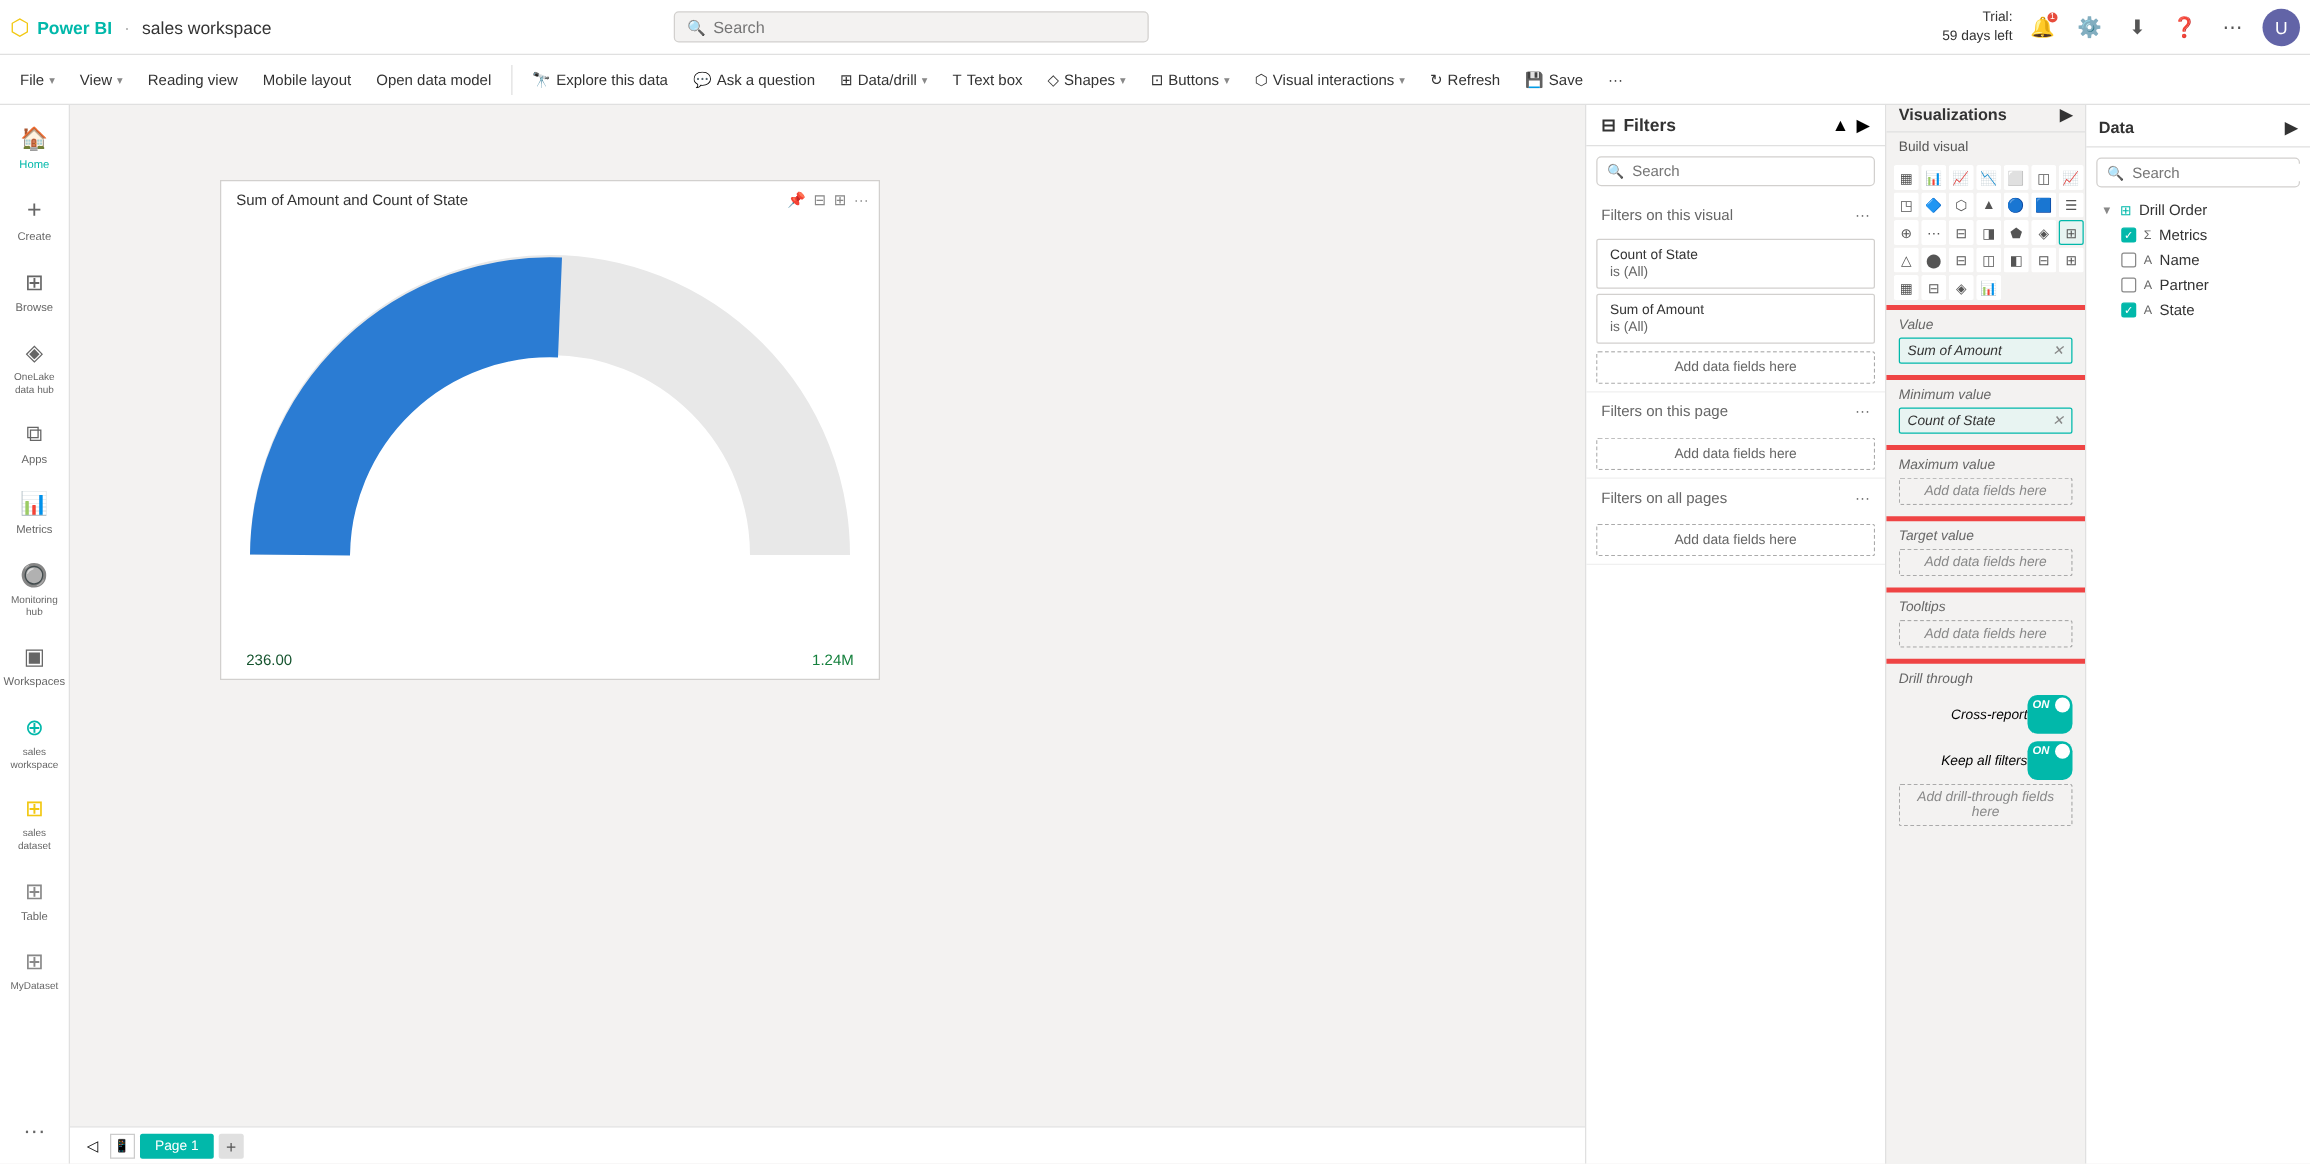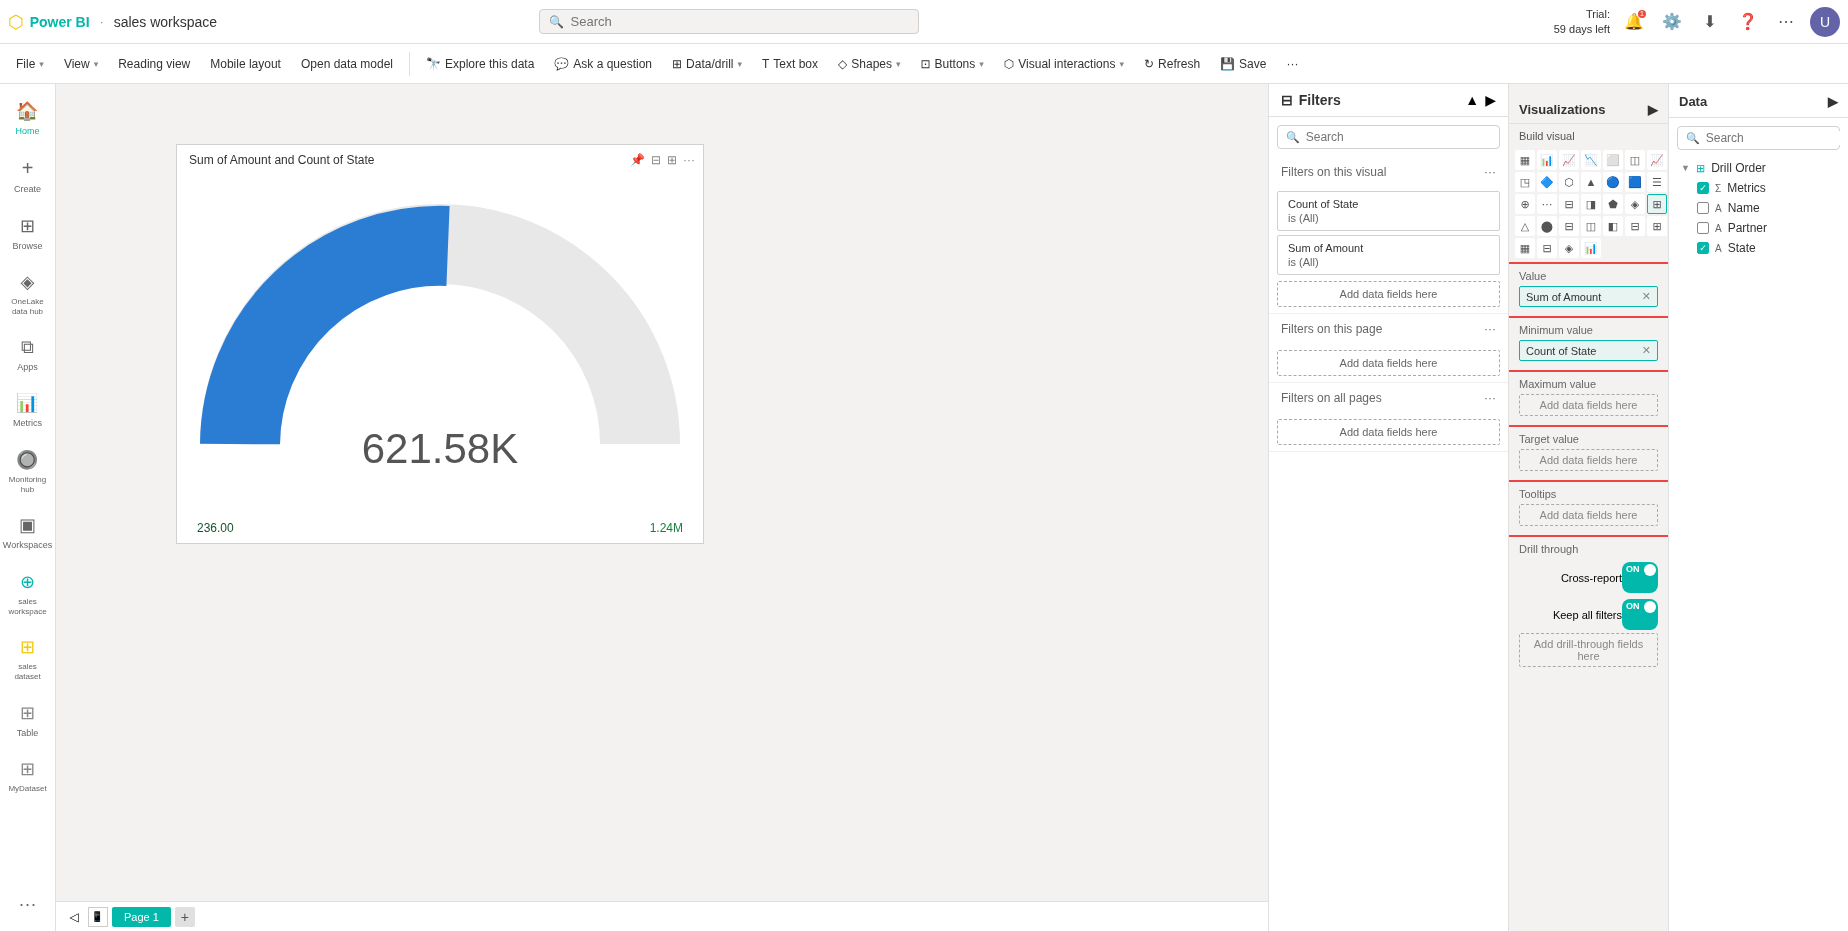--- a/index.html
+++ b/index.html
@@ -134,35 +134,35 @@
       padding: 6px; text-align: center; font-size: 11px; color: #666; cursor: pointer;
     }
 
     
     .viz-panel {
       width: 160px; background: #f3f2f1; border-left: 1px solid #e0e0e0;
       display: flex; flex-direction: column; flex-shrink: 0; overflow-y: auto;
     }
     .viz-panel-header {
       display: flex; align-items: center; justify-content: space-between;
-      padding: 18px 10px 6px; font-size: 13px; font-weight: 600; color: #333;
+      padding: 0 10px 6px; font-size: 13px; font-weight: 600; color: #333;
       background: #f3f2f1; border-bottom: 1px solid #e0e0e0;
     }
     .build-visual-label { font-size: 11px; color: #555; padding: 6px 10px 4px; font-weight: 500; }
     .viz-icons-grid {
       display: grid; grid-template-columns: repeat(7, 1fr); gap: 2px;
       padding: 4px 6px;
     }
     .viz-icon-btn {
       width: 20px; height: 20px; display: flex; align-items: center; justify-content: center;
       cursor: pointer; border-radius: 2px; font-size: 11px; color: #555; background: #fff;
       border: 1px solid transparent;
     }
     .viz-icon-btn.active { border-color: #01b8aa; background: #e8f4f2; }
-    .viz-section { padding: 6px 10px; border-top: 2px solid #ef4444; }
+    .viz-section { padding: 6px 10px; border-top: 4px solid #ef4444; font-style: italic; }
     .viz-section-label { font-size: 11px; color: #666; margin-bottom: 4px; font-weight: 500; }
     .viz-field-row {
       display: flex; align-items: center; justify-content: space-between;
       background: #e8f4f2; border: 1px solid #01b8aa; border-radius: 2px;
       padding: 3px 6px; font-size: 11px; color: #333; margin-bottom: 3px;
     }
     .viz-field-placeholder {
       border: 1px dashed #aaa; border-radius: 2px; padding: 4px 6px;
       font-size: 11px; color: #888; text-align: center; cursor: pointer;
       margin-bottom: 3px;
@@ -378,21 +378,20 @@
         <span class="gauge-ctrl-btn">···</span>
       </div>
       <div class="gauge-svg-wrap">
         <svg width="500" height="300" viewBox="0 0 500 300" class="gauge-svg">
 
           <path d="M 50 250 A 200 200 0 0 1 450 250" fill="none" stroke="#e8e8e8" stroke-width="80" stroke-linecap="butt"></path>
 
           <path d="M 50 250 A 200 200 0 0 1 258 52" fill="none" stroke="#2b7cd3" stroke-width="80" stroke-linecap="butt"></path>
         </svg>
       </div>
-      <div class="gauge-value">621.58K</div>
       <div class="gauge-min">236.00</div>
       <div class="gauge-max">1.24M</div>
     </div>
 
     <div class="page-bar">
       <div style="width:20px;height:20px;display:flex;align-items:center;justify-content:center;cursor:pointer;">
         <span>◁</span>
       </div>
       <div style="width:20px;height:20px;background:#fff;border:1px solid #ccc;display:flex;align-items:center;justify-content:center;cursor:pointer;font-size:10px;">
         <span>📱</span>

